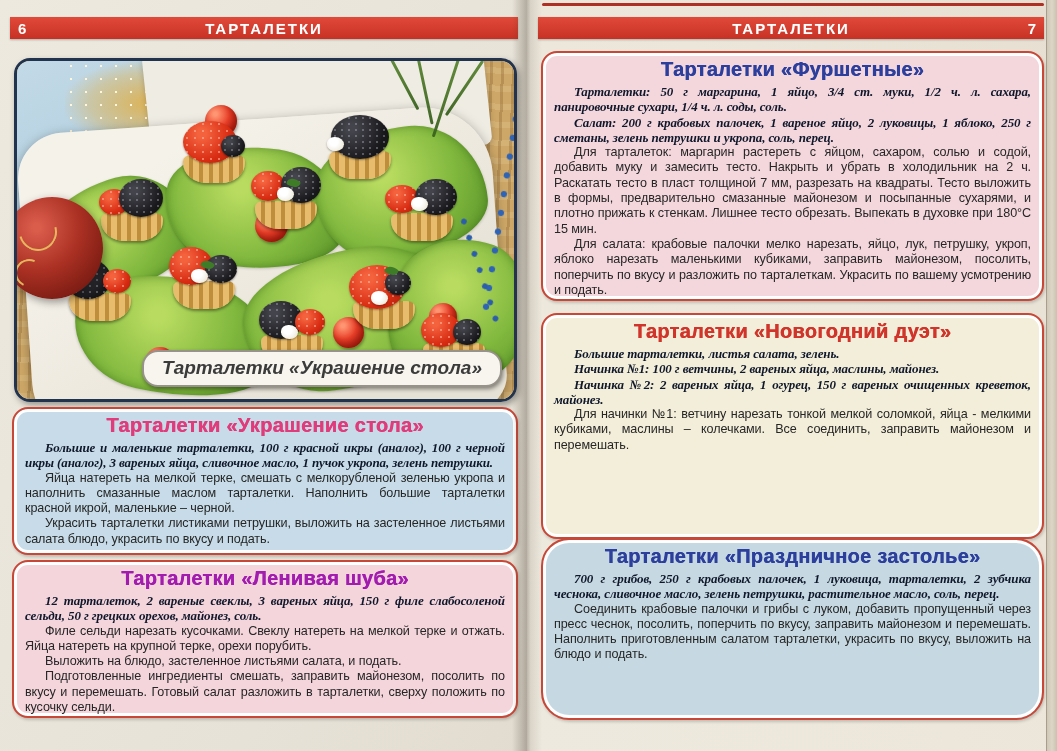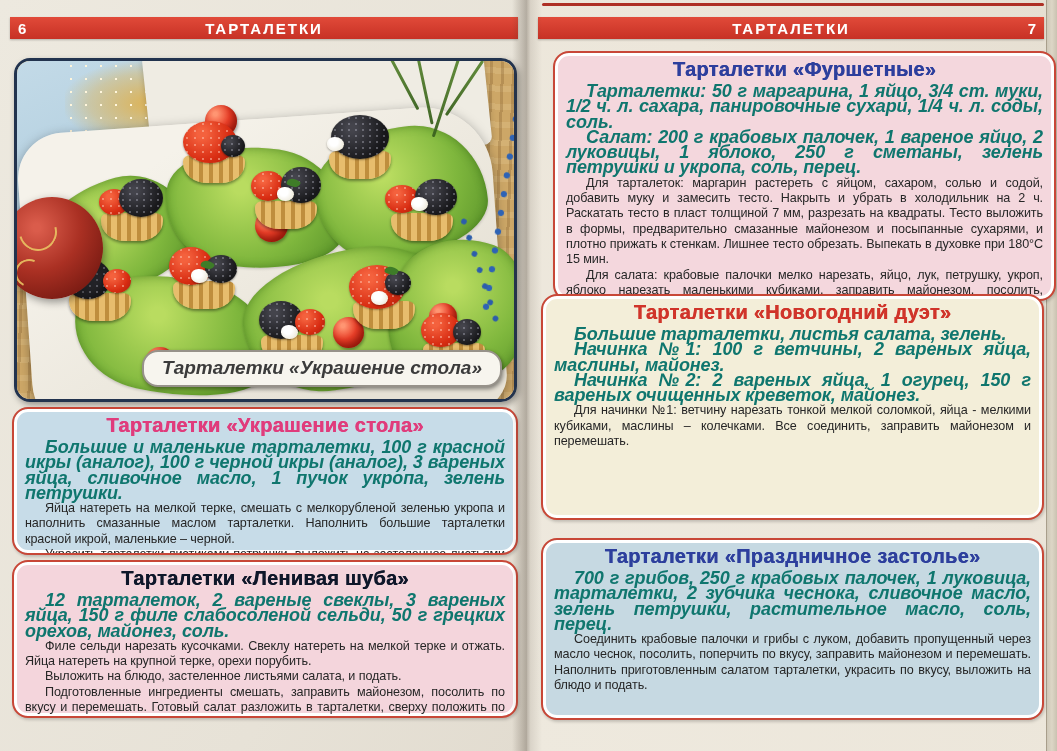--- a/index.html
+++ b/index.html
@@ -81,22 +81,22 @@
        background:#f7f5ee;border:2px solid #97928a;border-radius:16px;
        font-style:italic;font-weight:bold;font-size:19px;color:#3b3b3b;
        box-shadow:1px 2px 4px rgba(0,0,0,.45);white-space:nowrap}
   
   .box{position:absolute;z-index:4;border:2px solid #c84737;border-radius:16px;box-sizing:border-box;
        padding:5px 11px 6px;box-shadow:inset 0 0 0 3px #fff,1px 2px 3px rgba(0,0,0,.18);overflow:hidden}
   .rtitle{margin:0 0 3px;text-align:center;font-size:20px;font-weight:bold;letter-spacing:.3px;
        text-shadow:.4px 0 currentColor}
   .box p{margin:0;text-indent:20px;text-align:justify;font-size:12.6px;line-height:15.3px;color:#262626;
        letter-spacing:-.1px}
-  .box p.ing{font-family:Liberation Sans, sans-serif;font-style:italic;font-weight:bold;color:#0f766e;
-       font-size:18px}
+  .box p.ing{font-family:Liberation Serif, serif;font-style:italic;font-weight:bold;color:#0f172a;
+       font-size:13px}
 </style>
 </head>
 <body>
 
 <div class="page page-left"></div>
 <div class="page page-right"></div>
 <div class="top-line"></div>
 
 <div class="hdr hdr-left">
   <span class="num">6</span>
@@ -202,43 +202,43 @@
 </div>
 
 <section class="box" style="left: 12px; top: 407px; width: 506px; height: 148px; background: rgb(199, 220, 232);">
   <h2 class="rtitle" style="color: rgb(224, 60, 124);">Тарталетки «Украшение стола»</h2>
   <p class="ing">Большие и маленькие тарталетки, 100 г красной икры (аналог), 100 г черной икры (аналог), 3 вареных яйца, сливочное масло, 1 пучок укропа, зелень петрушки.</p>
   <p class="step">Яйца натереть на мелкой терке, смешать с мелкорубленой зеленью укропа и наполнить смазанные маслом тарталетки. Наполнить большие тарталетки красной икрой, маленькие – черной.</p>
   <p class="step">Украсить тарталетки листиками петрушки, выложить на застеленное листьями салата блюдо, украсить по вкусу и подать.</p>
 </section>
 
 <section class="box" style="left: 12px; top: 560px; width: 506px; height: 158px; background: rgb(244, 213, 220);">
-  <h2 class="rtitle" style="color: #0f172a;">Тарталетки «Ленивая шуба»</h2>
+  <h2 class="rtitle" style="color: #a21caf;">Тарталетки «Ленивая шуба»</h2>
   <p class="ing">12 тарталеток, 2 вареные свеклы, 3 вареных яйца, 150 г филе слабосоленой сельди, 50 г грецких орехов, майонез, соль.</p>
   <p class="step">Филе сельди нарезать кусочками. Свеклу натереть на мелкой терке и отжать. Яйца натереть на крупной терке, орехи порубить.</p>
   <p class="step">Выложить на блюдо, застеленное листьями салата, и подать.</p>
   <p class="step">Подготовленные ингредиенты смешать, заправить майонезом, посолить по вкусу и перемешать. Готовый салат разложить в тарталетки, сверху положить по кусочку сельди.</p>
 </section>
 
-<section class="box" style="left: 541px; top: 51px; width: 503px; height: 250px; background: rgb(244, 215, 221); margin-left: 12px;">
+<section class="box" style="left: 541px; top: 51px; width: 503px; height: 250px; background: rgb(244, 215, 221);">
   <h2 class="rtitle" style="color: rgb(45, 63, 157);">Тарталетки «Фуршетные»</h2>
   <p class="ing">Тарталетки: 50 г маргарина, 1 яйцо, 3/4 ст. муки, 1/2 ч. л. сахара, панировочные сухари, 1/4 ч. л. соды, соль.</p>
   <p class="ing">Салат: 200 г крабовых палочек, 1 вареное яйцо, 2 луковицы, 1 яблоко, 250 г сметаны, зелень петрушки и укропа, соль, перец.</p>
   <p class="step">Для тарталеток: маргарин растереть с яйцом, сахаром, солью и содой, добавить муку и замесить тесто. Накрыть и убрать в холодильник на 2 ч. Раскатать тесто в пласт толщиной 7 мм, разрезать на квадраты. Тесто выложить в формы, предварительно смазанные майонезом и посыпанные сухарями, и плотно прижать к стенкам. Лишнее тесто обрезать. Выпекать в духовке при 180°C 15 мин.</p>
   <p class="step">Для салата: крабовые палочки мелко нарезать, яйцо, лук, петрушку, укроп, яблоко нарезать маленькими кубиками, заправить майонезом, посолить, поперчить по вкусу и разложить по тарталеткам. Украсить по вашему усмотрению и подать.</p>
 </section>
 
-<section class="box" style="left: 541px; top: 294px; width: 503px; height: 226px; background: rgb(243, 238, 217);">
+<section class="box" style="left: 541px; top: 313px; width: 503px; height: 226px; background: rgb(243, 238, 217);">
   <h2 class="rtitle" style="color: rgb(208, 52, 42);">Тарталетки «Новогодний дуэт»</h2>
   <p class="ing">Большие тарталетки, листья салата, зелень.</p>
   <p class="ing">Начинка №1: 100 г ветчины, 2 вареных яйца, маслины, майонез.</p>
   <p class="ing">Начинка №2: 2 вареных яйца, 1 огурец, 150 г вареных очищенных креветок, майонез.</p>
   <p class="step">Для начинки №1: ветчину нарезать тонкой мелкой соломкой, яйца - мелкими кубиками, маслины – колечками. Все соединить, заправить майонезом и перемешать.</p>
 </section>
 
-<section class="box" style="left: 541px; top: 538px; width: 503px; height: 182px; background: rgb(198, 217, 226);">
+<section class="box" style="left: 541px; top: 538px; width: 503px; height: 182px; background: rgb(198, 217, 226); border-radius: 28px;">
   <h2 class="rtitle" style="color: rgb(45, 63, 157);">Тарталетки «Праздничное застолье»</h2>
   <p class="ing">700 г грибов, 250 г крабовых палочек, 1 луковица, тарталетки, 2 зубчика чеснока, сливочное масло, зелень петрушки, растительное масло, соль, перец.</p>
-  <p class="step">Соединить крабовые палочки и грибы с луком, добавить пропущенный через масло чеснок, посолить, поперчить по вкусу, заправить майонезом и перемешать. Наполнить приготовленным салатом тарталетки, украсить по вкусу, выложить на блюдо и подать.</p>
+  <p class="step">Соединить крабовые палочки и грибы с луком, добавить пропущенный через пресс чеснок, посолить, поперчить по вкусу, заправить майонезом и перемешать. Наполнить приготовленным салатом тарталетки, украсить по вкусу, выложить на блюдо и подать.</p>
 </section>
 
 <div class="gutter"></div>
 <div class="edge-strip"></div>
 
 </body></html>

